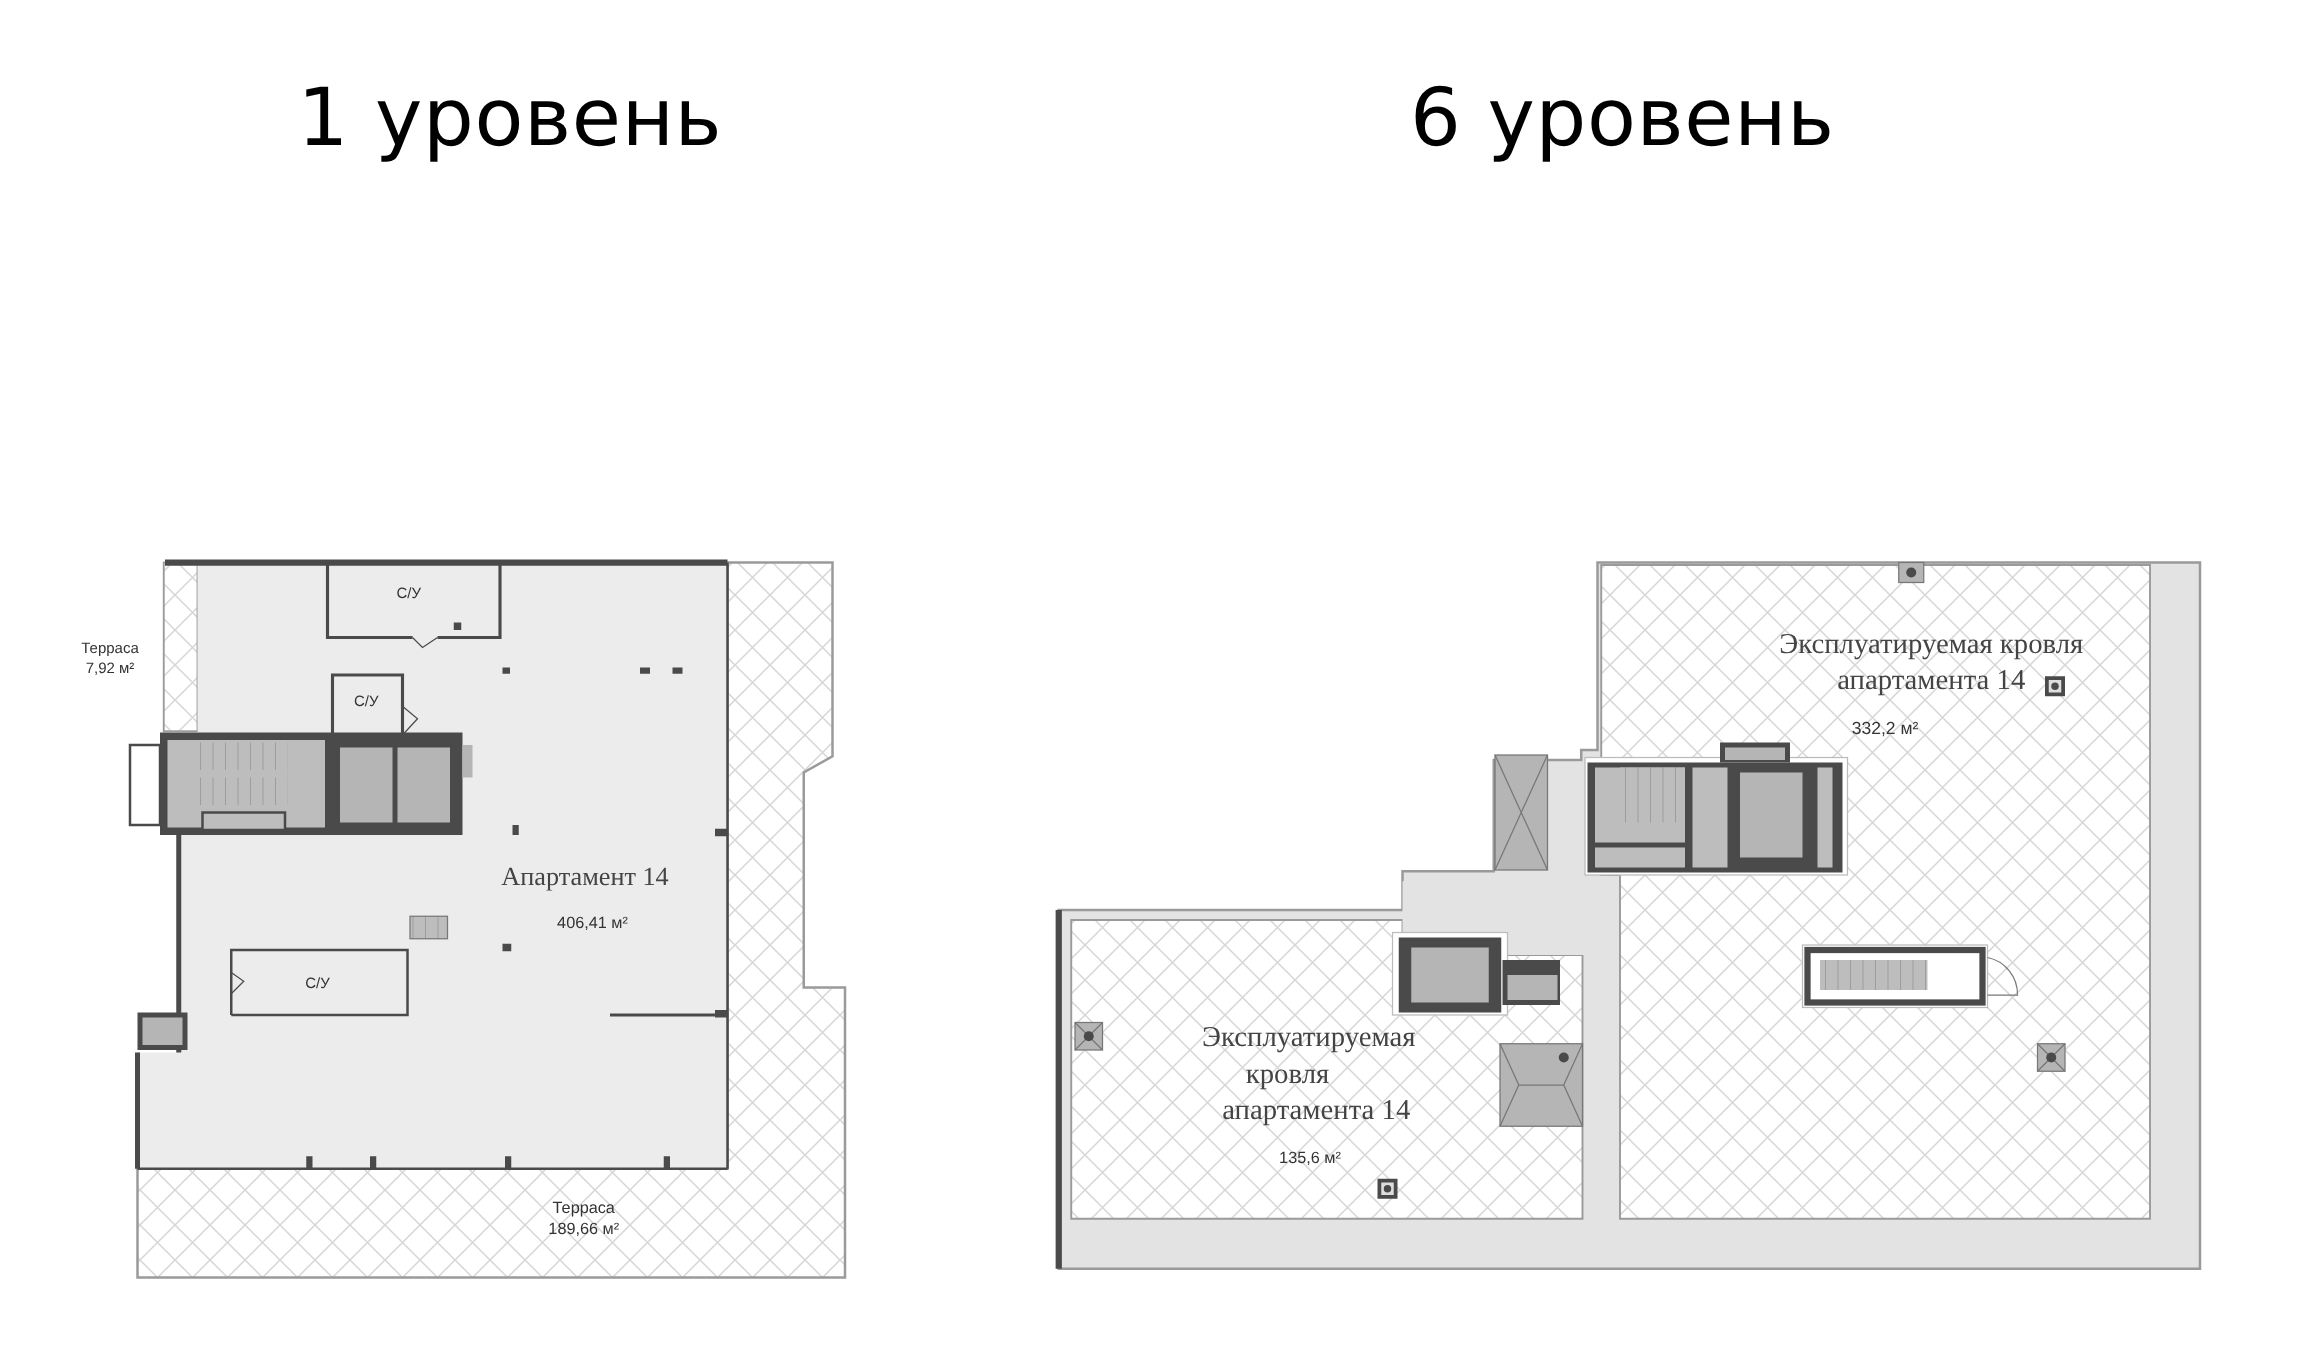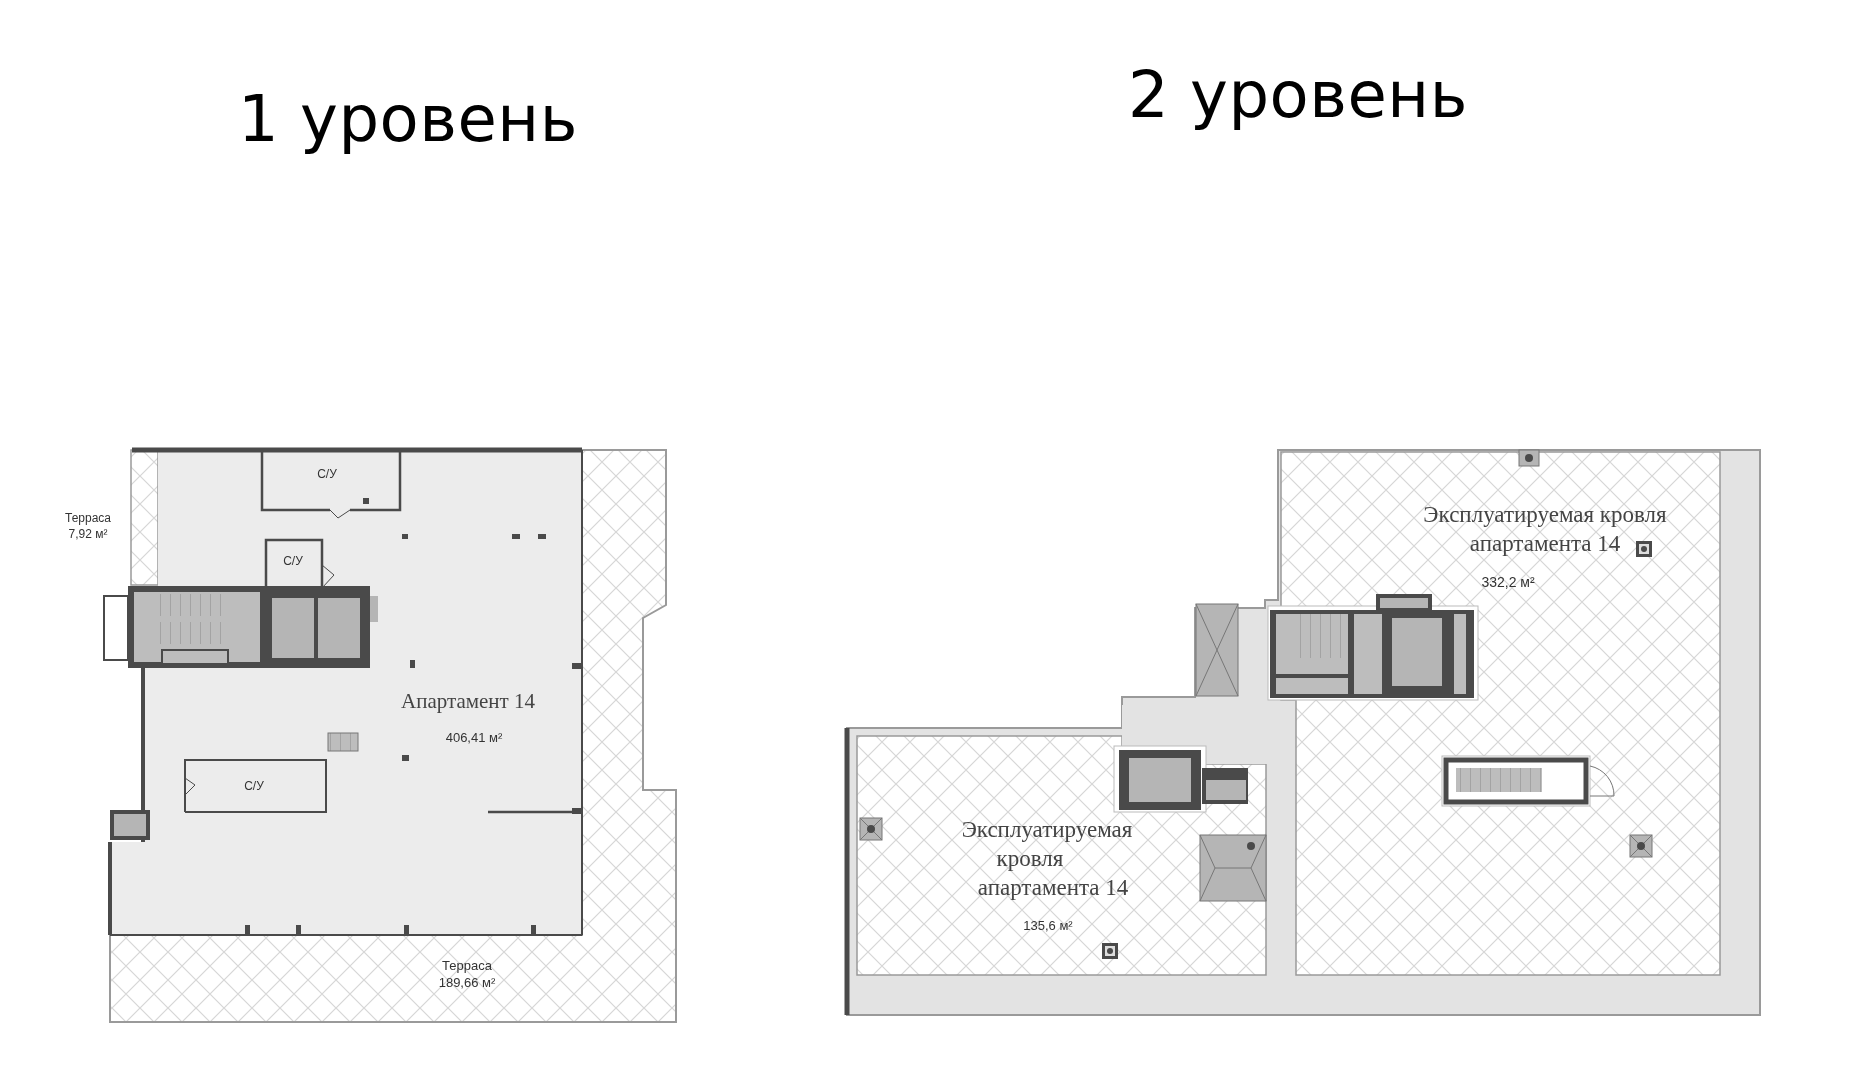--- a/index.html
+++ b/index.html
@@ -1,28 +1,28 @@
 <!DOCTYPE html>
 <html><head>
 <meta charset="utf-8">
 <style>
   html,body{margin:0;padding:0;background:#ffffff;}
   body{width:1854px;height:1080px;position:relative;overflow:hidden;font-family:"Liberation Sans",sans-serif;}
   .title{position:absolute;top:58px;font-family:"DejaVu Sans","Liberation Sans",sans-serif;font-size:64px;color:#000;font-weight:normal;letter-spacing:0.5px;white-space:nowrap;}
-  #title-1{left:238px;margin-top:24px;}
+  #title-1{left:238px;}
   #title-2{left:1128px;}
   svg{position:absolute;left:0;top:0;}
   .serif{font-family:"Liberation Serif","DejaVu Serif",serif;fill:#444;}
   .sans{font-family:"Liberation Sans","DejaVu Sans",sans-serif;fill:#333;}
 </style>
 </head>
 <body>
 
 <div class="title" id="title-1">1 уровень</div>
-<div class="title" id="title-2">2 уровень</div>
+<div class="title" id="title-2">6 уровень</div>
 
 <svg width="1854" height="1080" viewBox="0 0 1854 1080" xmlns="http://www.w3.org/2000/svg">
   <defs>
     <pattern id="hatch" width="28" height="28" patternUnits="userSpaceOnUse">
       <rect width="28" height="28" fill="#ffffff"></rect>
       <path d="M0,0 L28,28 M28,0 L0,28" stroke="#d6d6d6" stroke-width="1.2"></path>
     </pattern>
     <pattern id="stairs" width="10" height="10" patternUnits="userSpaceOnUse">
       <rect width="10" height="10" fill="#bdbdbd"></rect>
       <line x1="0" y1="0" x2="0" y2="10" stroke="#8a8a8a" stroke-width="1"></line>

